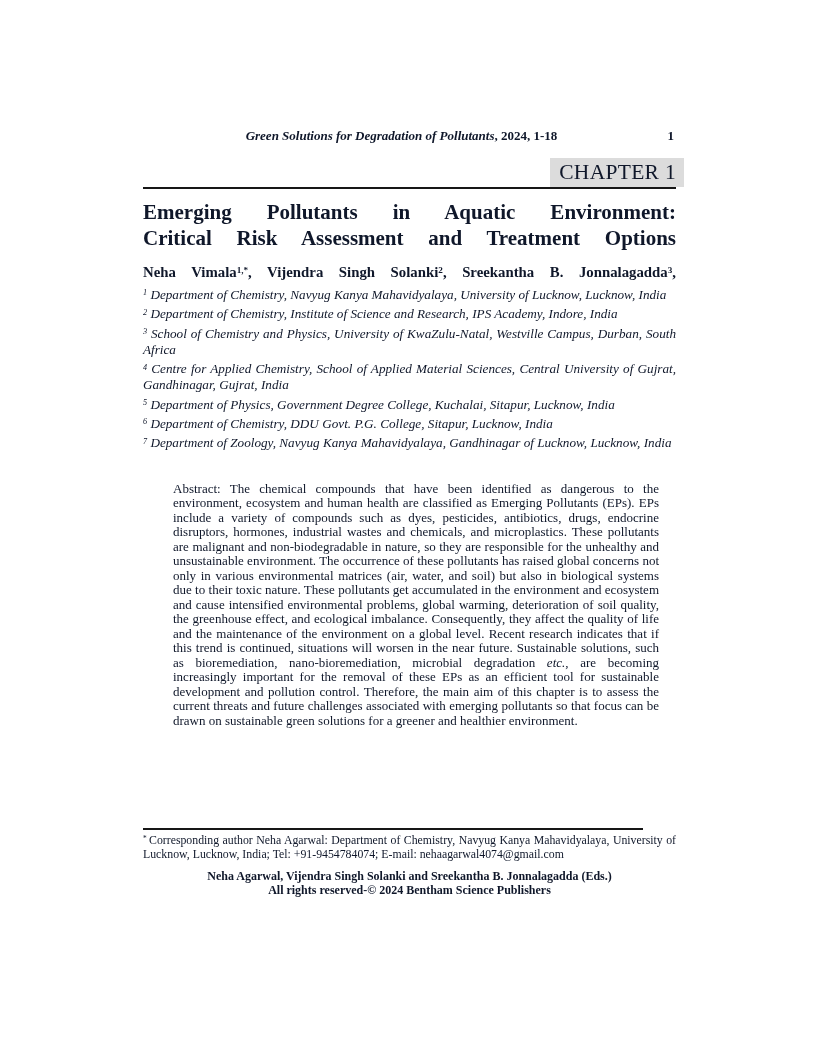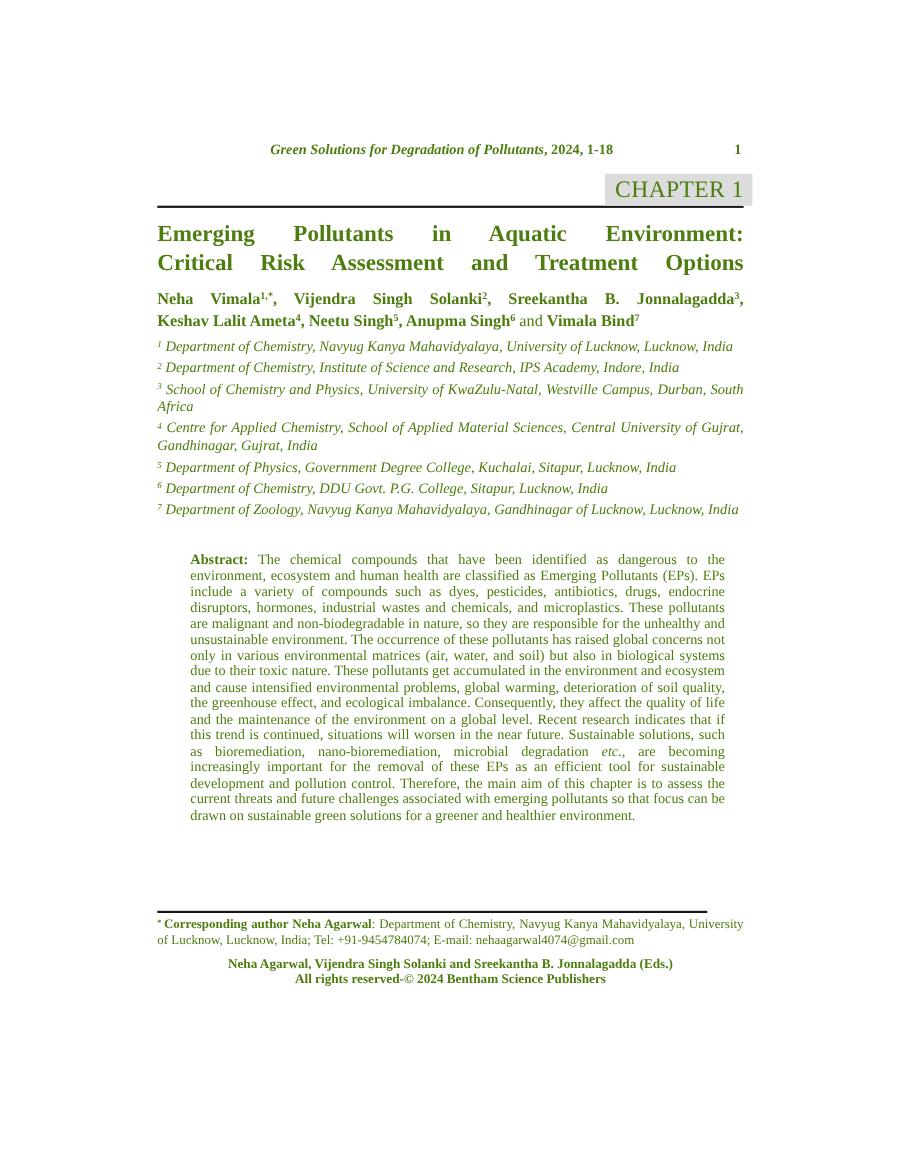--- a/index.html
+++ b/index.html
@@ -2,26 +2,26 @@
 <html><head>
 <meta charset="utf-8">
 <style>
   html,body{margin:0;padding:0;background:#ffffff;}
   .page{
     position:relative;
     width:816px;height:1056px;
     box-sizing:border-box;
     padding:127px 140px 0 143px;
     background:#fff;
-    color:#4d7c0f;
+    color:#0f172a;
     font-family:"Liberation Serif","DejaVu Serif",serif;
   }
   
   .i{font-style:italic;}
-  .b{font-weight:700;}
+  .b{font-weight:400;}
   .n{font-weight:400;}
   .sup{font-size:0.62em;position:relative;top:-0.45em;line-height:0;}
 
   
   .running-header{position:relative;height:18px;font-size:13px;line-height:18px;}
   .running-title{position:relative;left:-8px;text-align:center;font-weight:700;}
   .page-number{position:absolute;right:2px;top:0;font-weight:700;}
 
   
   .chapter-row{margin-top:13px;border-bottom:2.2px solid #161616;text-align:right;}
@@ -72,21 +72,20 @@
     <span class="chapter-badge">CHAPTER 1</span>
   </div>
 
   <h1 class="title">
     <span class="title-line">Emerging Pollutants in Aquatic Environment:</span>
     <span class="title-line">Critical Risk Assessment and Treatment Options</span>
   </h1>
 
   <div class="authors">
     <div class="authors-line-1"><span>Neha Vimala</span><span class="sup">1,*</span><span>, </span><span>Vijendra Singh Solanki</span><span class="sup">2</span><span>, </span><span>Sreekantha B. Jonnalagadda</span><span class="sup">3</span><span>,</span></div>
-    <div class="authors-line-2"><span>Keshav Lalit Ameta</span><span class="sup">4</span><span>, </span><span>Neetu Singh</span><span class="sup">5</span><span>, </span><span>Anupma Singh</span><span class="sup">6</span><span class="n"> and </span><span>Vimala Bind</span><span class="sup">7</span></div>
   </div>
 
   <section class="affiliations">
     <p class="affiliation"><span class="sup">1</span><span> Department of Chemistry, Navyug Kanya Mahavidyalaya, University of Lucknow, Lucknow, India</span></p>
     <p class="affiliation"><span class="sup">2</span><span> Department of Chemistry, Institute of Science and Research, IPS Academy, Indore, India</span></p>
     <p class="affiliation"><span class="sup">3</span><span> School of Chemistry and Physics, University of KwaZulu-Natal, Westville Campus, Durban, South Africa</span></p>
     <p class="affiliation"><span class="sup">4</span><span> Centre for Applied Chemistry, School of Applied Material Sciences, Central University of Gujrat, Gandhinagar, Gujrat, India</span></p>
     <p class="affiliation"><span class="sup">5</span><span> Department of Physics, Government Degree College, Kuchalai, Sitapur, Lucknow, India</span></p>
     <p class="affiliation"><span class="sup">6</span><span> Department of Chemistry, DDU Govt. P.G. College, Sitapur, Lucknow, India</span></p>
     <p class="affiliation"><span class="sup">7</span><span> Department of Zoology, Navyug Kanya Mahavidyalaya, Gandhinagar of Lucknow, Lucknow, India</span></p>

